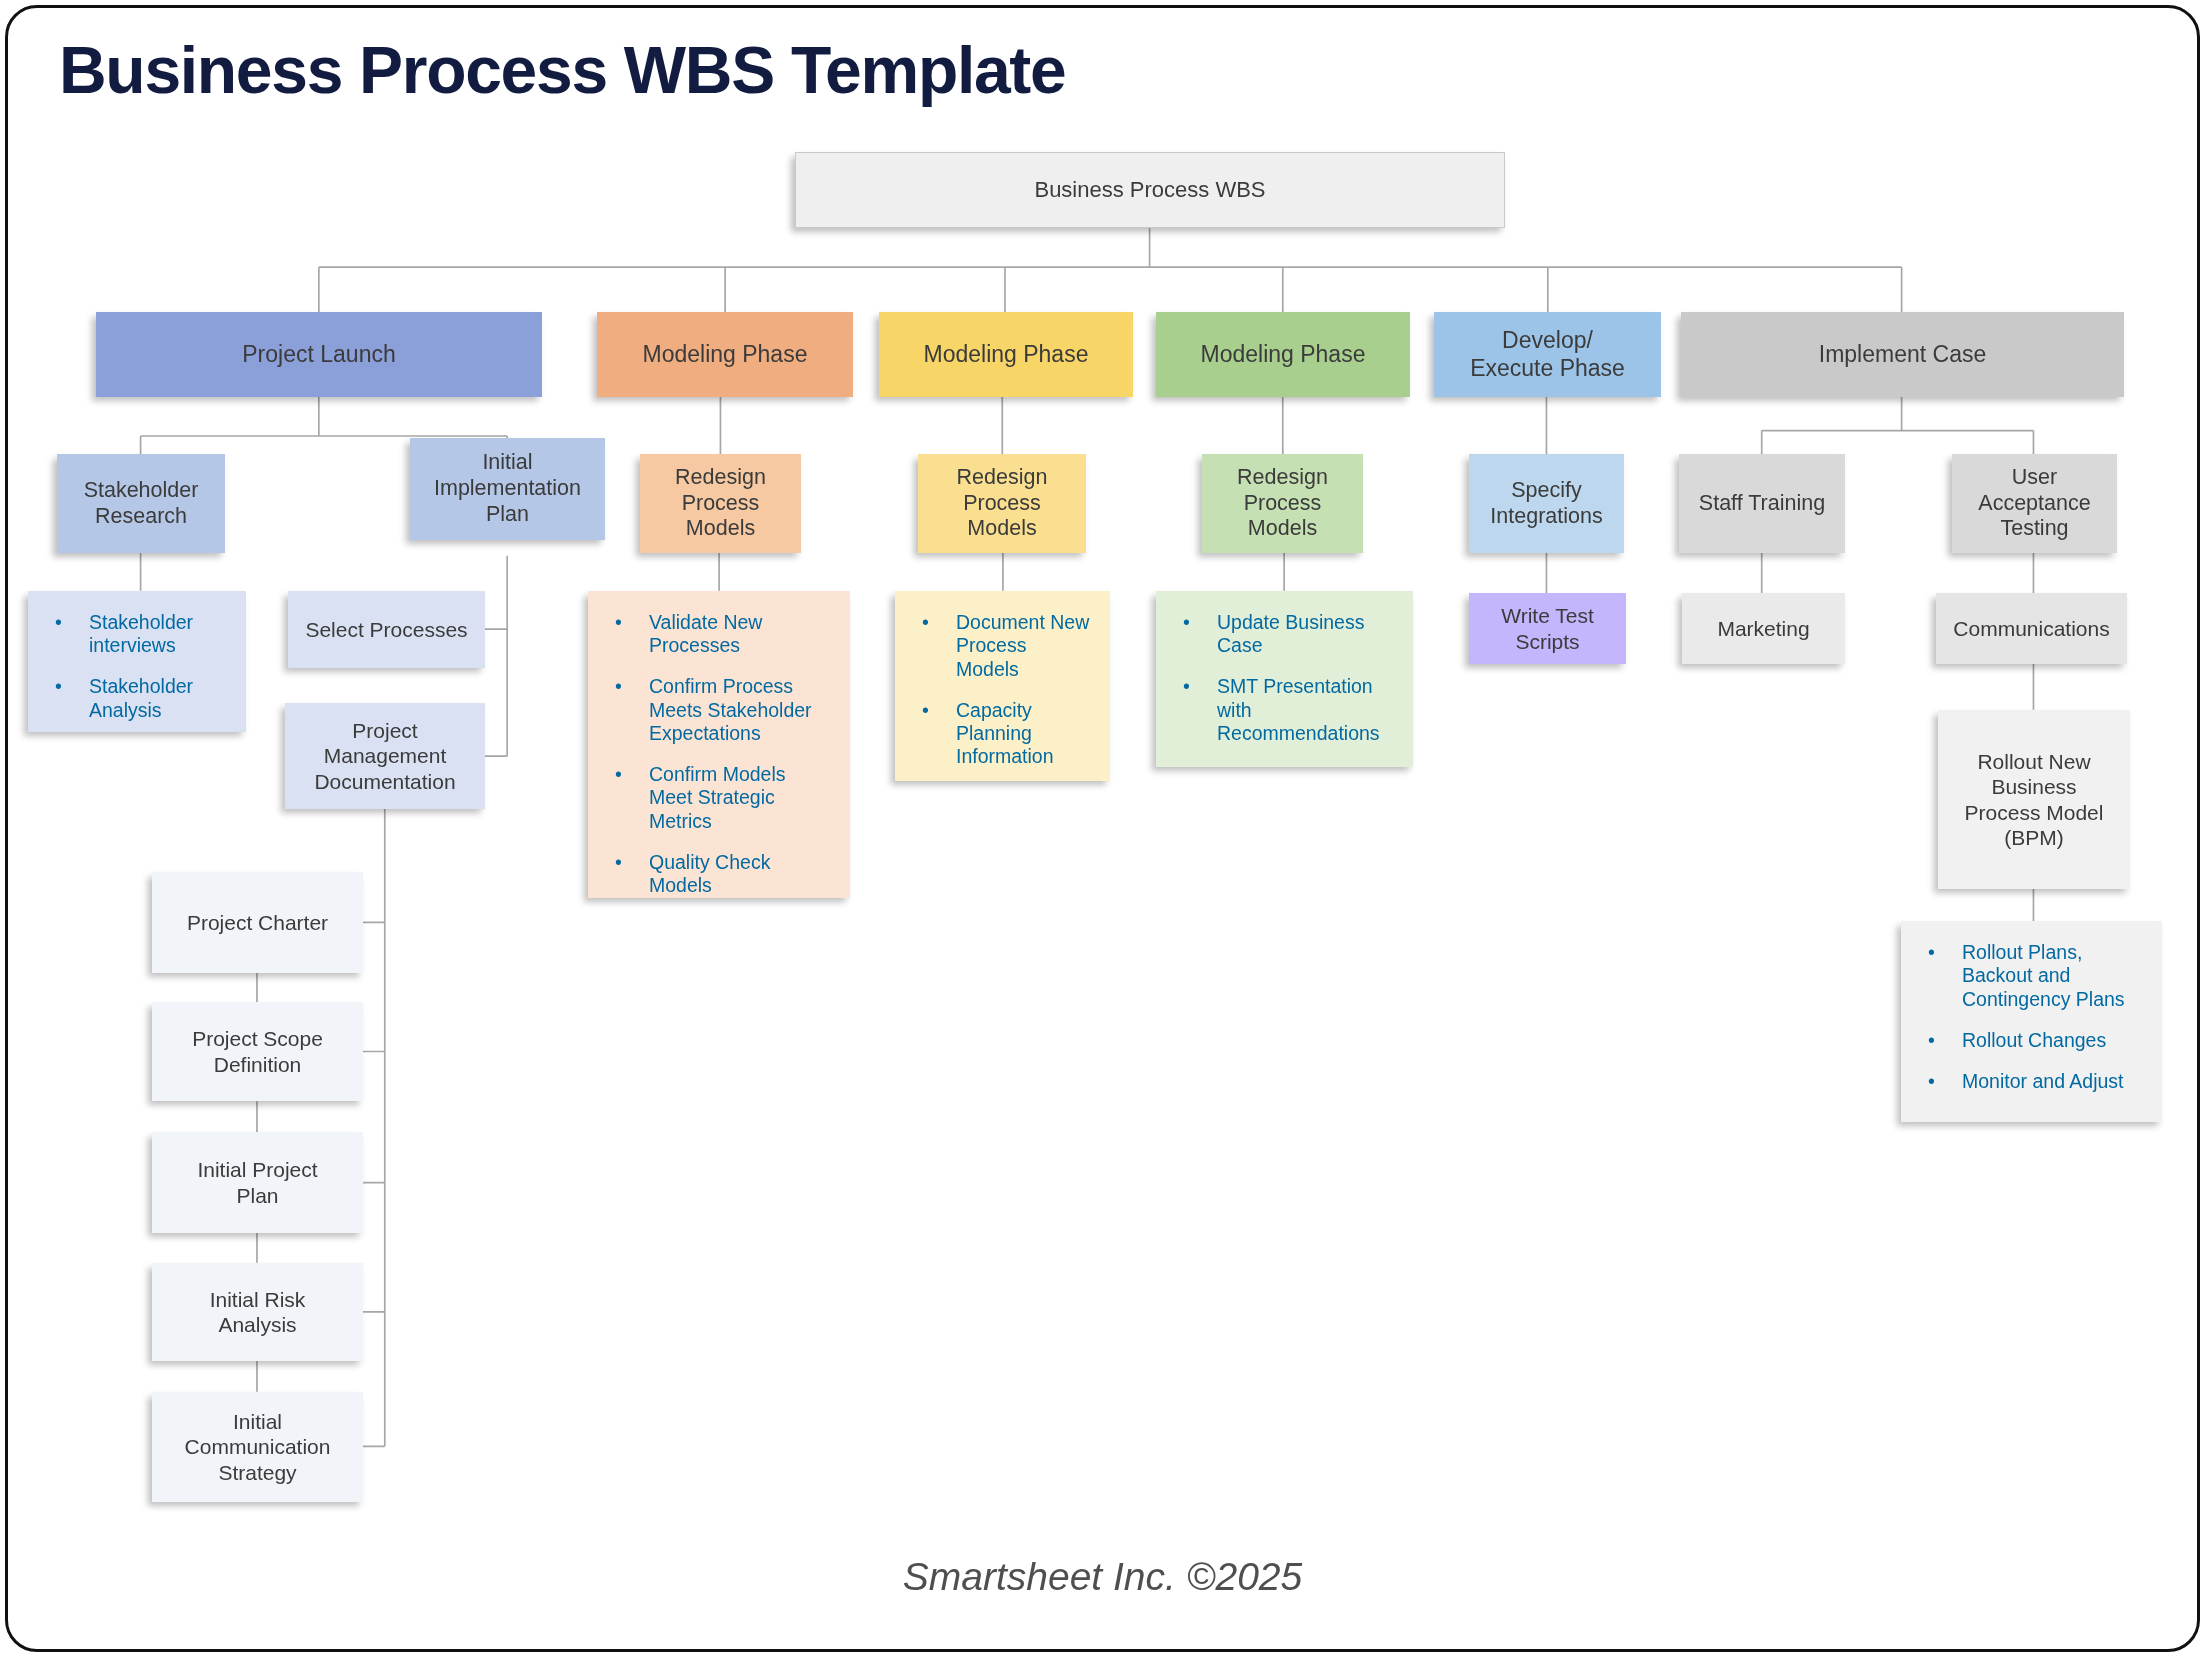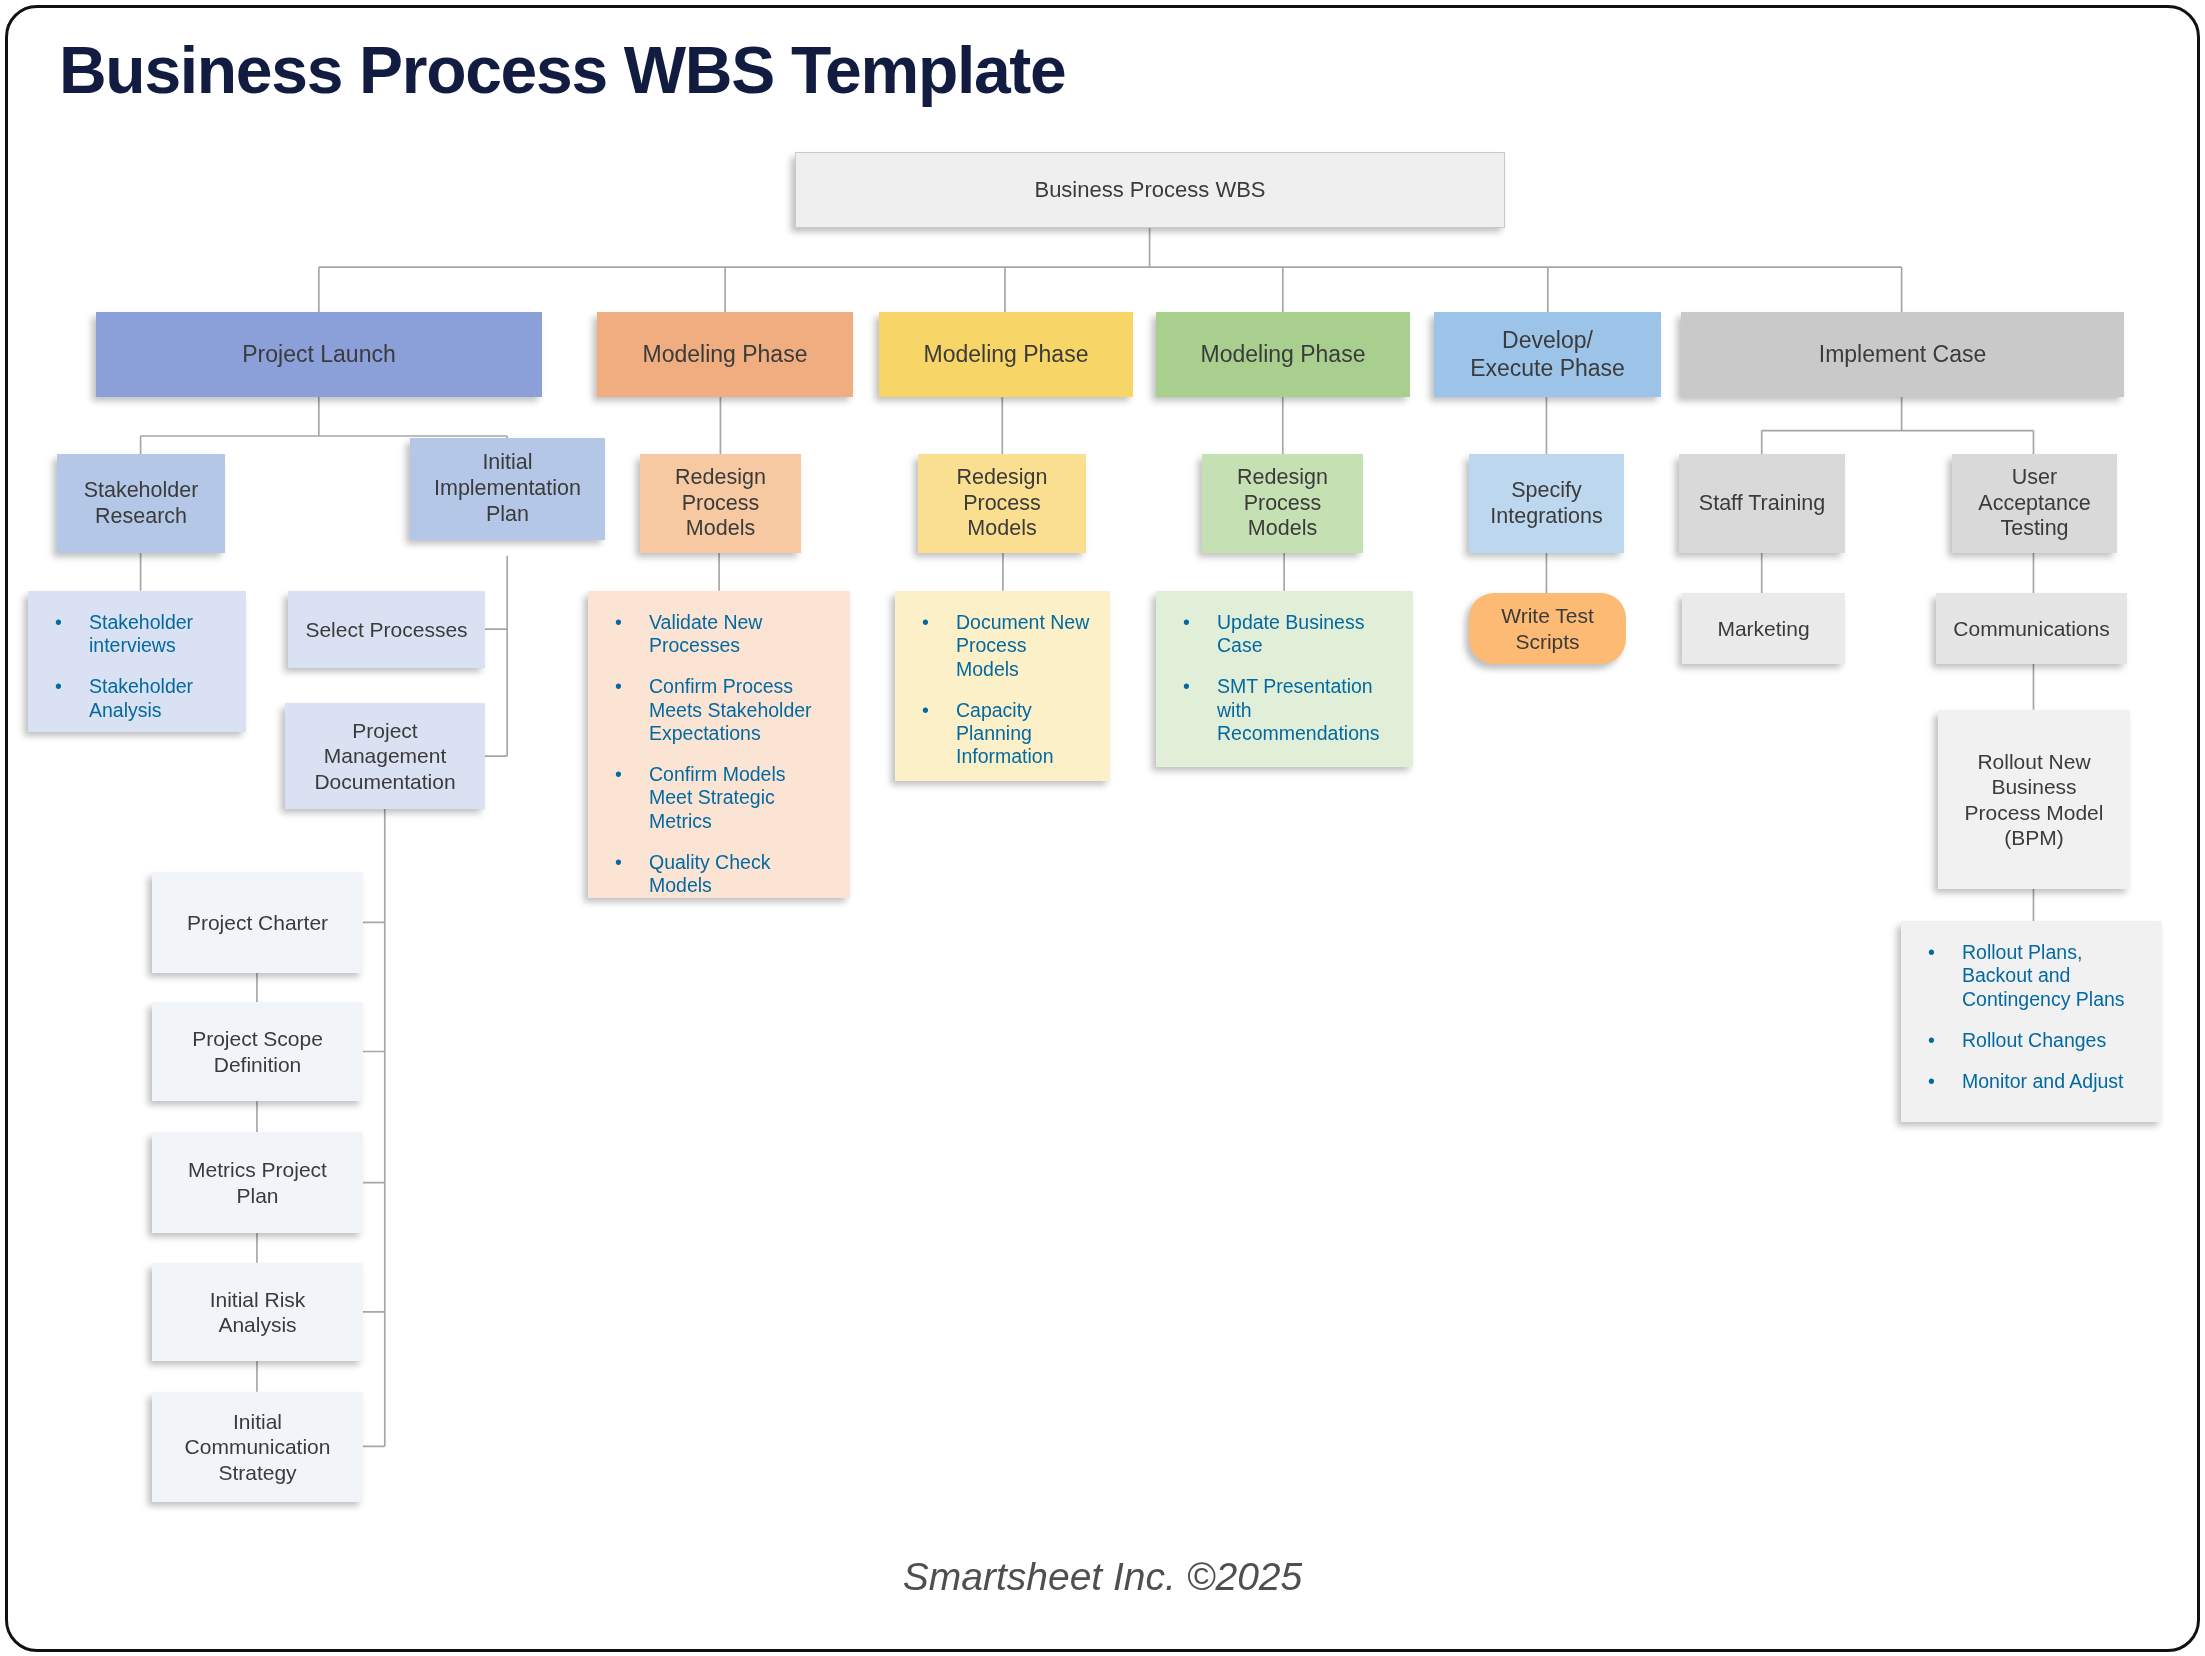--- a/index.html
+++ b/index.html
@@ -93,21 +93,21 @@
     <ul>
       <li>Stakeholder interviews</li>
       <li>Stakeholder Analysis</li>
     </ul>
   </div>
   <div class="node l3" style="left:288px;top:591px;width:197px;height:77px;background:#d9e1f2;">Select Processes</div>
   <div class="node l3" style="left:285px;top:703px;width:200px;height:106px;background:#d9e1f2;padding:0 16px;">Project Management Documentation</div>
 
   <div class="node leftcol" style="left:152px;top:872px;width:211px;height:101px;">Project Charter</div>
   <div class="node leftcol" style="left:152px;top:1002px;width:211px;height:99px;">Project Scope Definition</div>
-  <div class="node leftcol" style="left:152px;top:1132px;width:211px;height:101px;">Metrics Project Plan</div>
+  <div class="node leftcol" style="left:152px;top:1132px;width:211px;height:101px;">Initial Project Plan</div>
   <div class="node leftcol" style="left:152px;top:1263px;width:211px;height:98px;">Initial Risk Analysis</div>
   <div class="node leftcol" style="left:152px;top:1392px;width:211px;height:110px;">Initial Communication Strategy</div>
 
   <div class="node l2" style="left:640px;top:454px;width:161px;height:99px;background:#f6c9a2;padding:0 10.8px;">Redesign Process Models</div>
   <div class="bullets" style="left:588px;top:591px;width:262px;height:307px;background:#fbe4d4;">
     <ul>
       <li>Validate New Processes</li>
       <li>Confirm Process Meets Stakeholder Expectations</li>
       <li>Confirm Models Meet Strategic Metrics</li>
       <li>Quality Check Models</li>
@@ -124,21 +124,21 @@
 
   <div class="node l2" style="left:1202px;top:454px;width:161px;height:99px;background:#c5e0b3;padding:0 10.8px;">Redesign Process Models</div>
   <div class="bullets" style="left:1156px;top:591px;width:257px;height:176px;background:#e2efd8;">
     <ul>
       <li>Update Business Case</li>
       <li>SMT Presentation with Recommendations</li>
     </ul>
   </div>
 
   <div class="node l2" style="left:1469px;top:454px;width:155px;height:99px;background:#bdd7ee;padding:0 10.8px;">Specify Integrations</div>
-  <div class="node l3" style="left:1469px;top:593px;width:157px;height:71px;background:#fdba74;padding:0 20px;border-radius:25px;">Write Test Scripts</div>
+  <div class="node l3" style="left:1469px;top:593px;width:157px;height:71px;background:#c4b5fd;padding:0 20px;">Write Test Scripts</div>
 
   <div class="node l2" style="left:1679px;top:454px;width:166px;height:99px;background:#d9d9d9;">Staff Training</div>
   <div class="node l2" style="left:1952px;top:454px;width:165px;height:99px;background:#d9d9d9;padding:0 10.8px;">User Acceptance Testing</div>
   <div class="node l3" style="left:1682px;top:593px;width:163px;height:71px;background:#eaeaea;">Marketing</div>
   <div class="node l3" style="left:1936px;top:593px;width:191px;height:71px;background:#e5e5e5;">Communications</div>
   <div class="node l3" style="left:1938px;top:710px;width:192px;height:179px;background:#f1f1f1;padding:0 13.5px;">Rollout New Business Process Model (BPM)</div>
   <div class="bullets" style="left:1901px;top:921px;width:261px;height:201px;background:#f1f1f1;">
     <ul>
       <li>Rollout Plans, Backout and Contingency Plans</li>
       <li>Rollout Changes</li>

